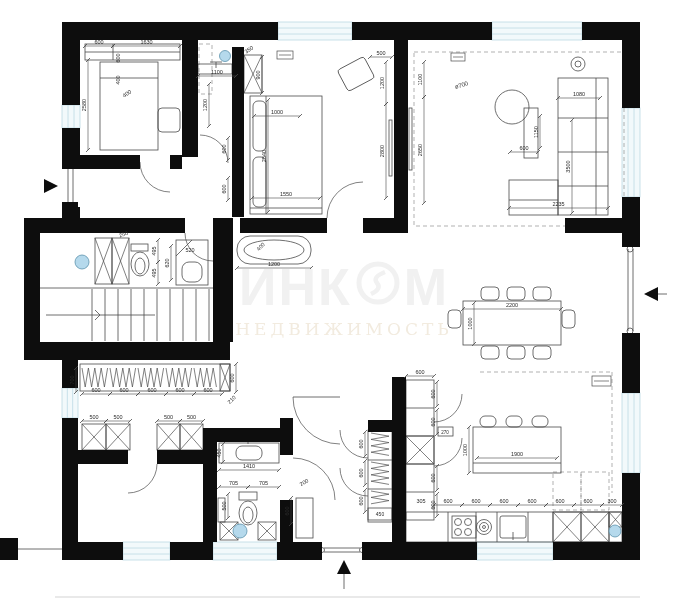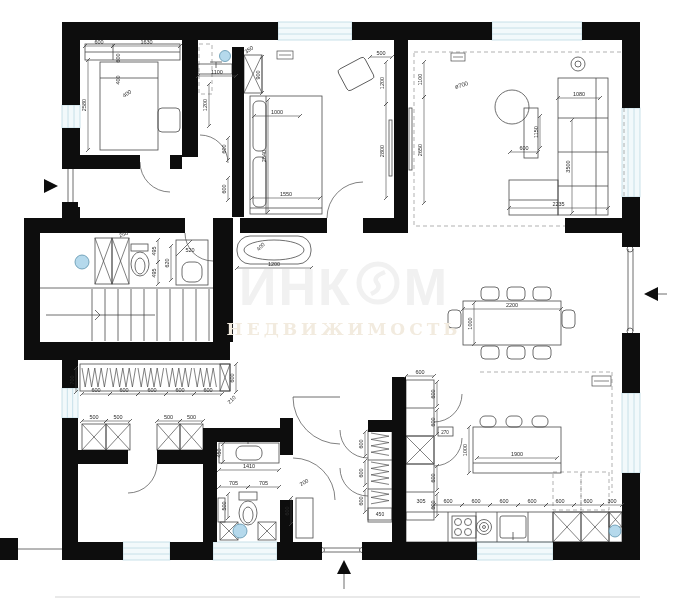--- a/index.html
+++ b/index.html
@@ -3,21 +3,21 @@
 <meta charset="utf-8">
 <style>
   html,body{margin:0;padding:0;background:#fff;}
   #plan-root{position:relative;width:685px;height:600px;background:#ffffff;overflow:hidden;
              font-family:"Liberation Sans", sans-serif;}
   #plan-svg{position:absolute;left:0;top:0;z-index:1;}
   .wm{position:absolute;left:222px;top:260px;width:244px;text-align:center;z-index:2;
       pointer-events:none;user-select:none;}
   .wm-brand{display:flex;align-items:center;justify-content:center;gap:3px;
             font-size:52px;font-weight:800;line-height:1;letter-spacing:2px;color:#f1f1f1;}
-  .wm-tag{margin-top:5px;font-size:17px;font-weight:700;letter-spacing:4px;color:#f2ebdf;
+  .wm-tag{margin-top:5px;font-size:17px;font-weight:400;letter-spacing:4px;color:#f2ebdf;
           font-family:"DejaVu Serif","Liberation Serif",serif;}
   .wm-logo{display:inline-block;}
 </style>
 </head>
 <body>
 
 <div id="plan-root">
   <svg id="plan-svg" width="685" height="600" viewBox="0 0 685 600">
       <rect x="278" y="22" width="74" height="18" fill="#f2f9fb" stroke="#bcdae4" stroke-width="0.8"></rect>
       <line x1="278" y1="28" x2="352" y2="28" stroke="#bcdae4" stroke-width="0.8"></line>

